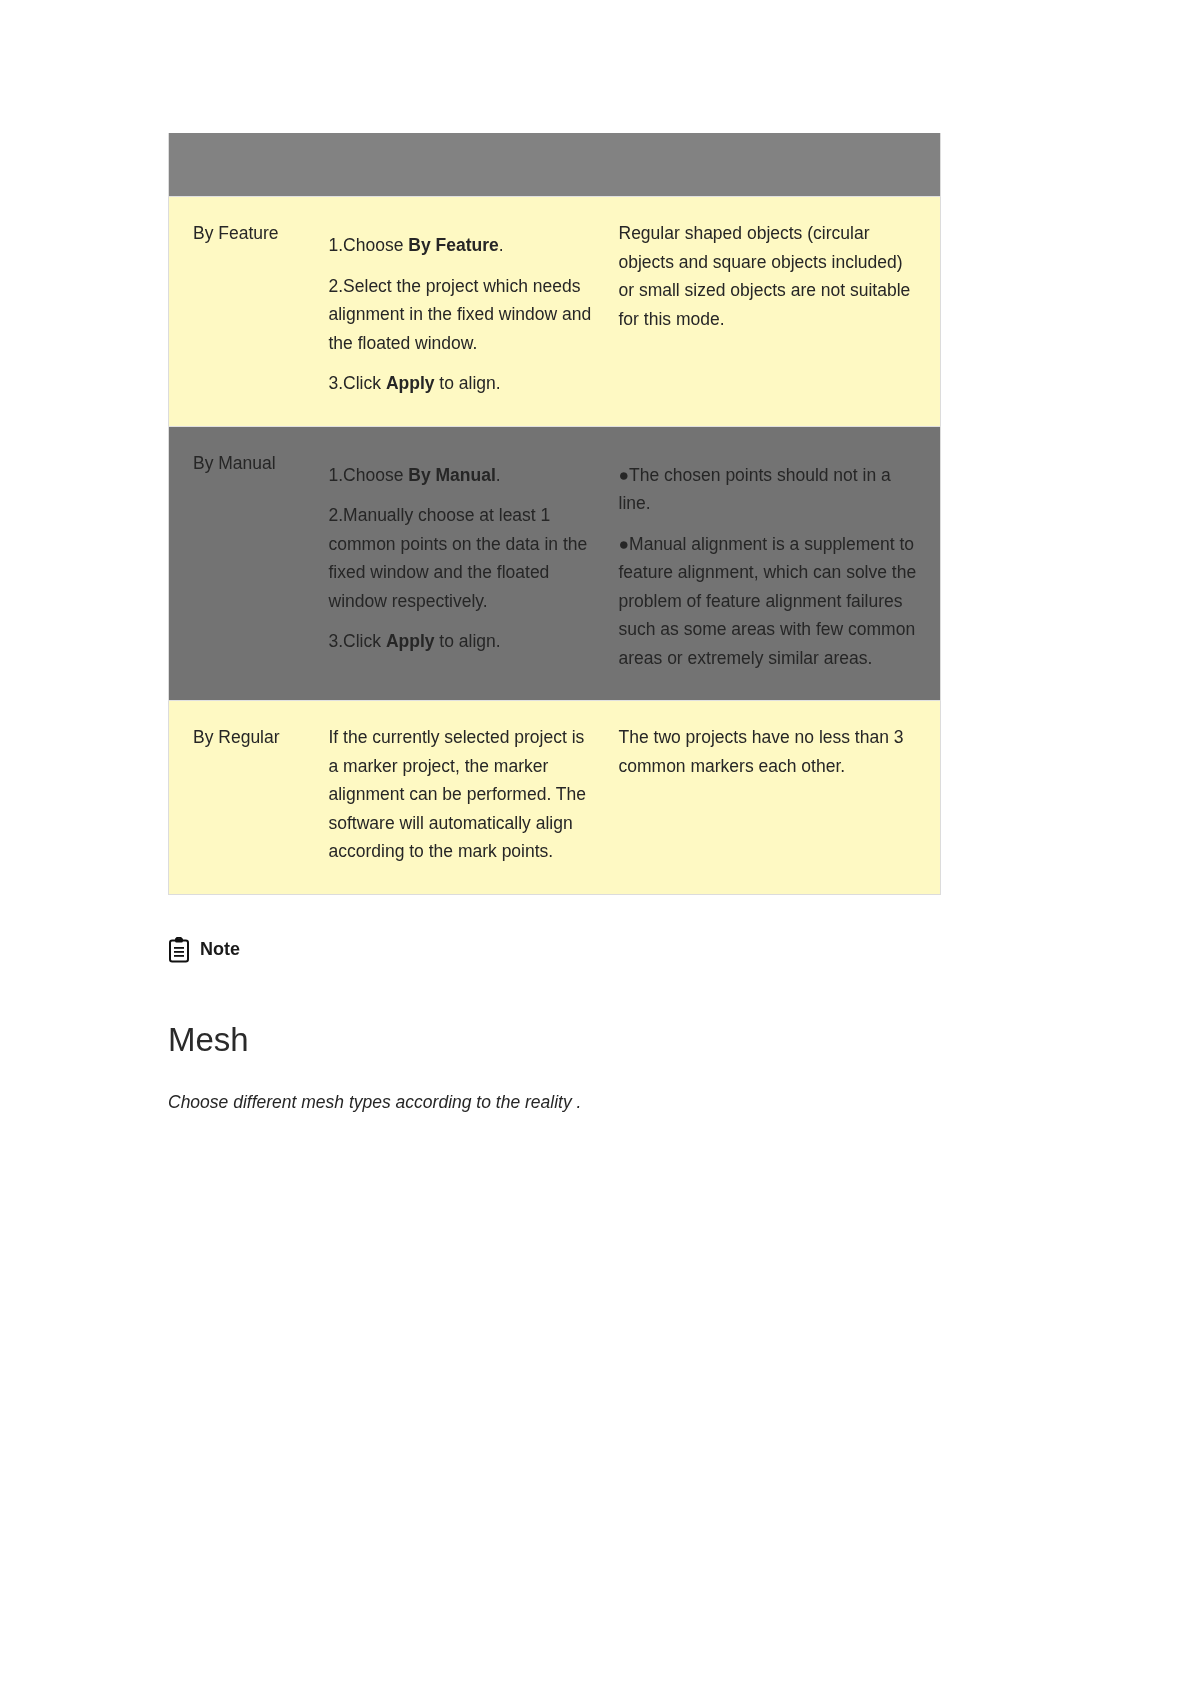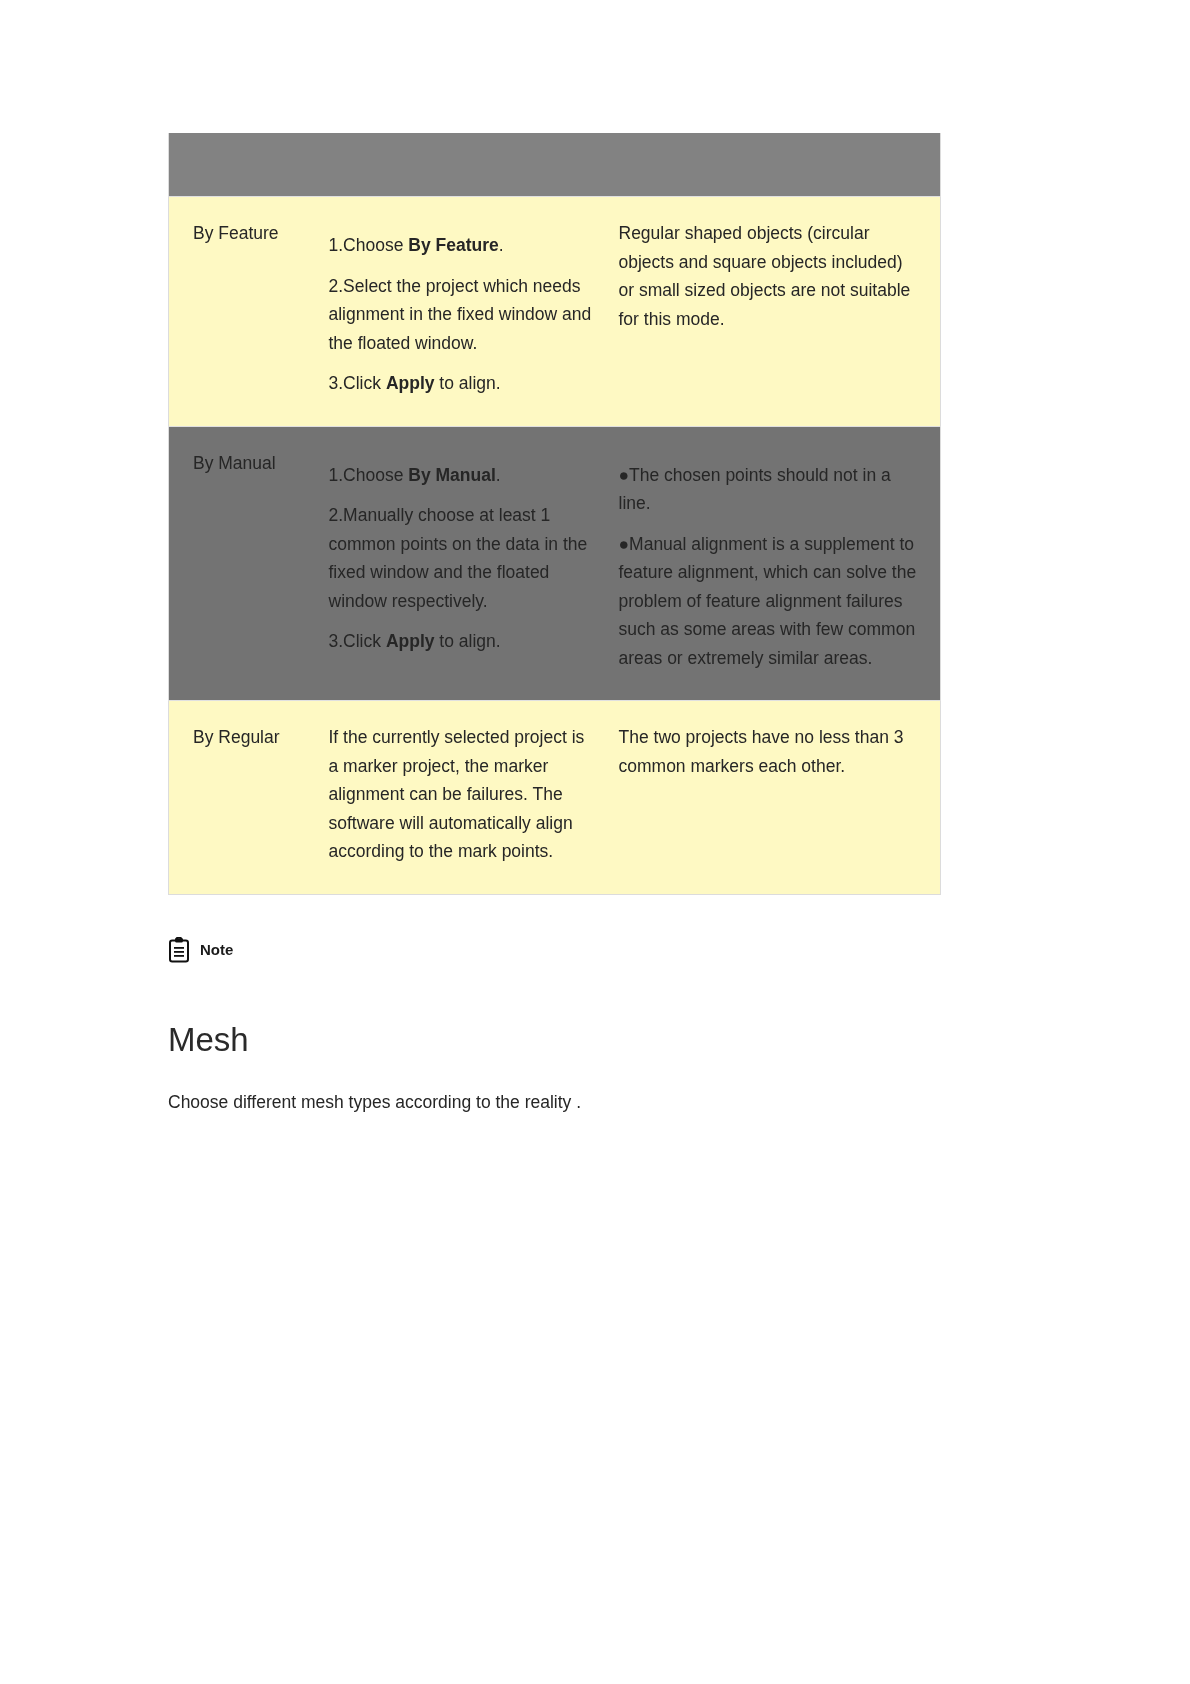--- a/index.html
+++ b/index.html
@@ -85,21 +85,21 @@
     align-items: center;
     gap: 10px;
   }
   .note-icon {
     width: 22px;
     height: 26px;
     display: inline-block;
     line-height: 0;
   }
   .note-label {
-    font-size: 15px;
+    font-size: 18px;
     font-weight: bold;
     color: #1a1a1a;
   }
   .note-text {
     margin-top: 14px;
     font-size: 17.5px;
     line-height: 30px;
     color: #262626;
   }
 
@@ -117,20 +117,21 @@
     font-weight: normal;
     color: #2a2a2a;
     letter-spacing: 0px;
   }
 
   .para-after-title {
     margin-top: 28px;
     font-size: 17.5px;
     line-height: 31px;
     color: #262626;
+    font-style: italic;
   }
 </style>
 </head>
 <body>
 
 <div class="page">
   <div class="content">
 
     <table class="align-table">
       <colgroup>
@@ -163,21 +164,21 @@
             <span class="line"><span>3.Click </span><span class="b">Apply</span><span> to align.</span></span>
           </td>
           <td class="notes-cell">
             <span class="line">●The chosen points should not in a line.</span>
             <span class="line">●Manual alignment is a supplement to feature alignment, which can solve the problem of feature alignment failures such as some areas with few common areas or extremely similar areas.</span>
           </td>
         </tr>
 
         <tr class="body-row">
           <td class="mode-cell">By Regular</td>
-          <td class="steps-cell">If the currently selected project is a marker project, the marker alignment can be failures. The software will automatically align according to the mark points.</td>
+          <td class="steps-cell">If the currently selected project is a marker project, the marker alignment can be performed. The software will automatically align according to the mark points.</td>
           <td class="notes-cell">The two projects have no less than 3 common markers each other.</td>
         </tr>
       </tbody>
     </table>
 
     <div class="note-block">
       <span class="note-icon">
         <svg width="22" height="26" viewBox="0 0 22 26" xmlns="http://www.w3.org/2000/svg">
           <rect x="2" y="3.5" width="18" height="21" rx="2.2" ry="2.2" fill="none" stroke="#111111" stroke-width="2"></rect>
           <path d="M8 3.5 a3 3 0 0 1 6 0" fill="none" stroke="#111111" stroke-width="2"></path>

